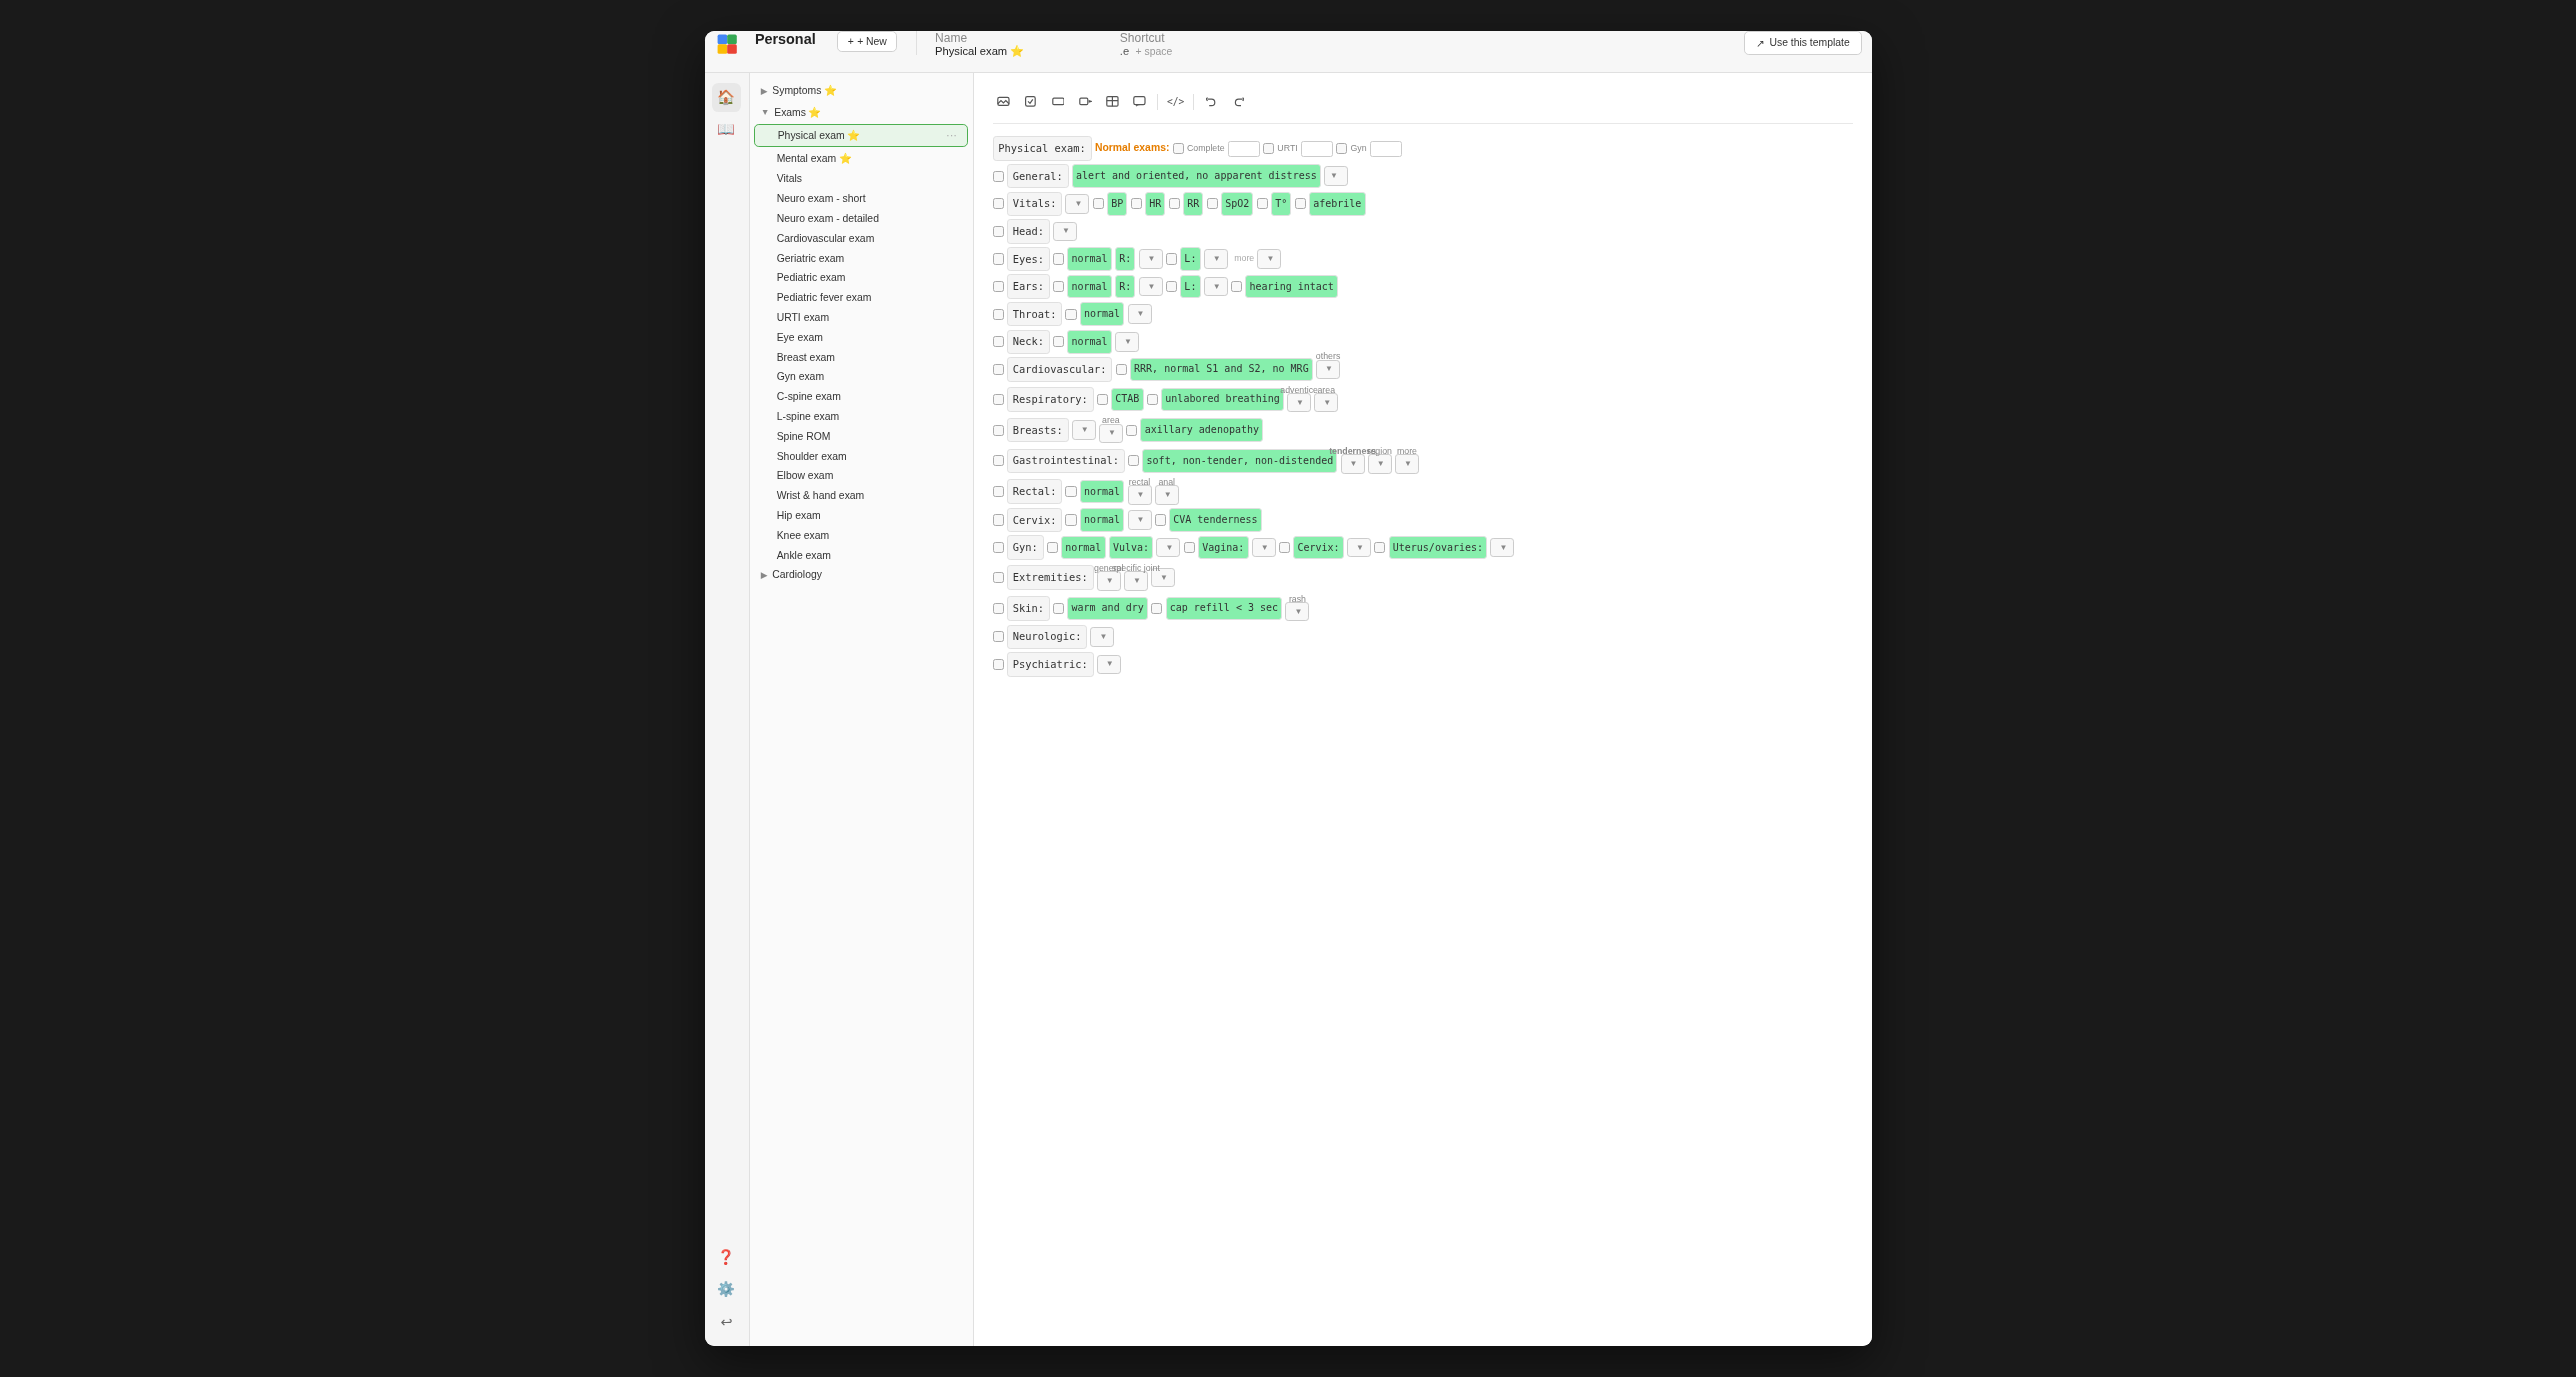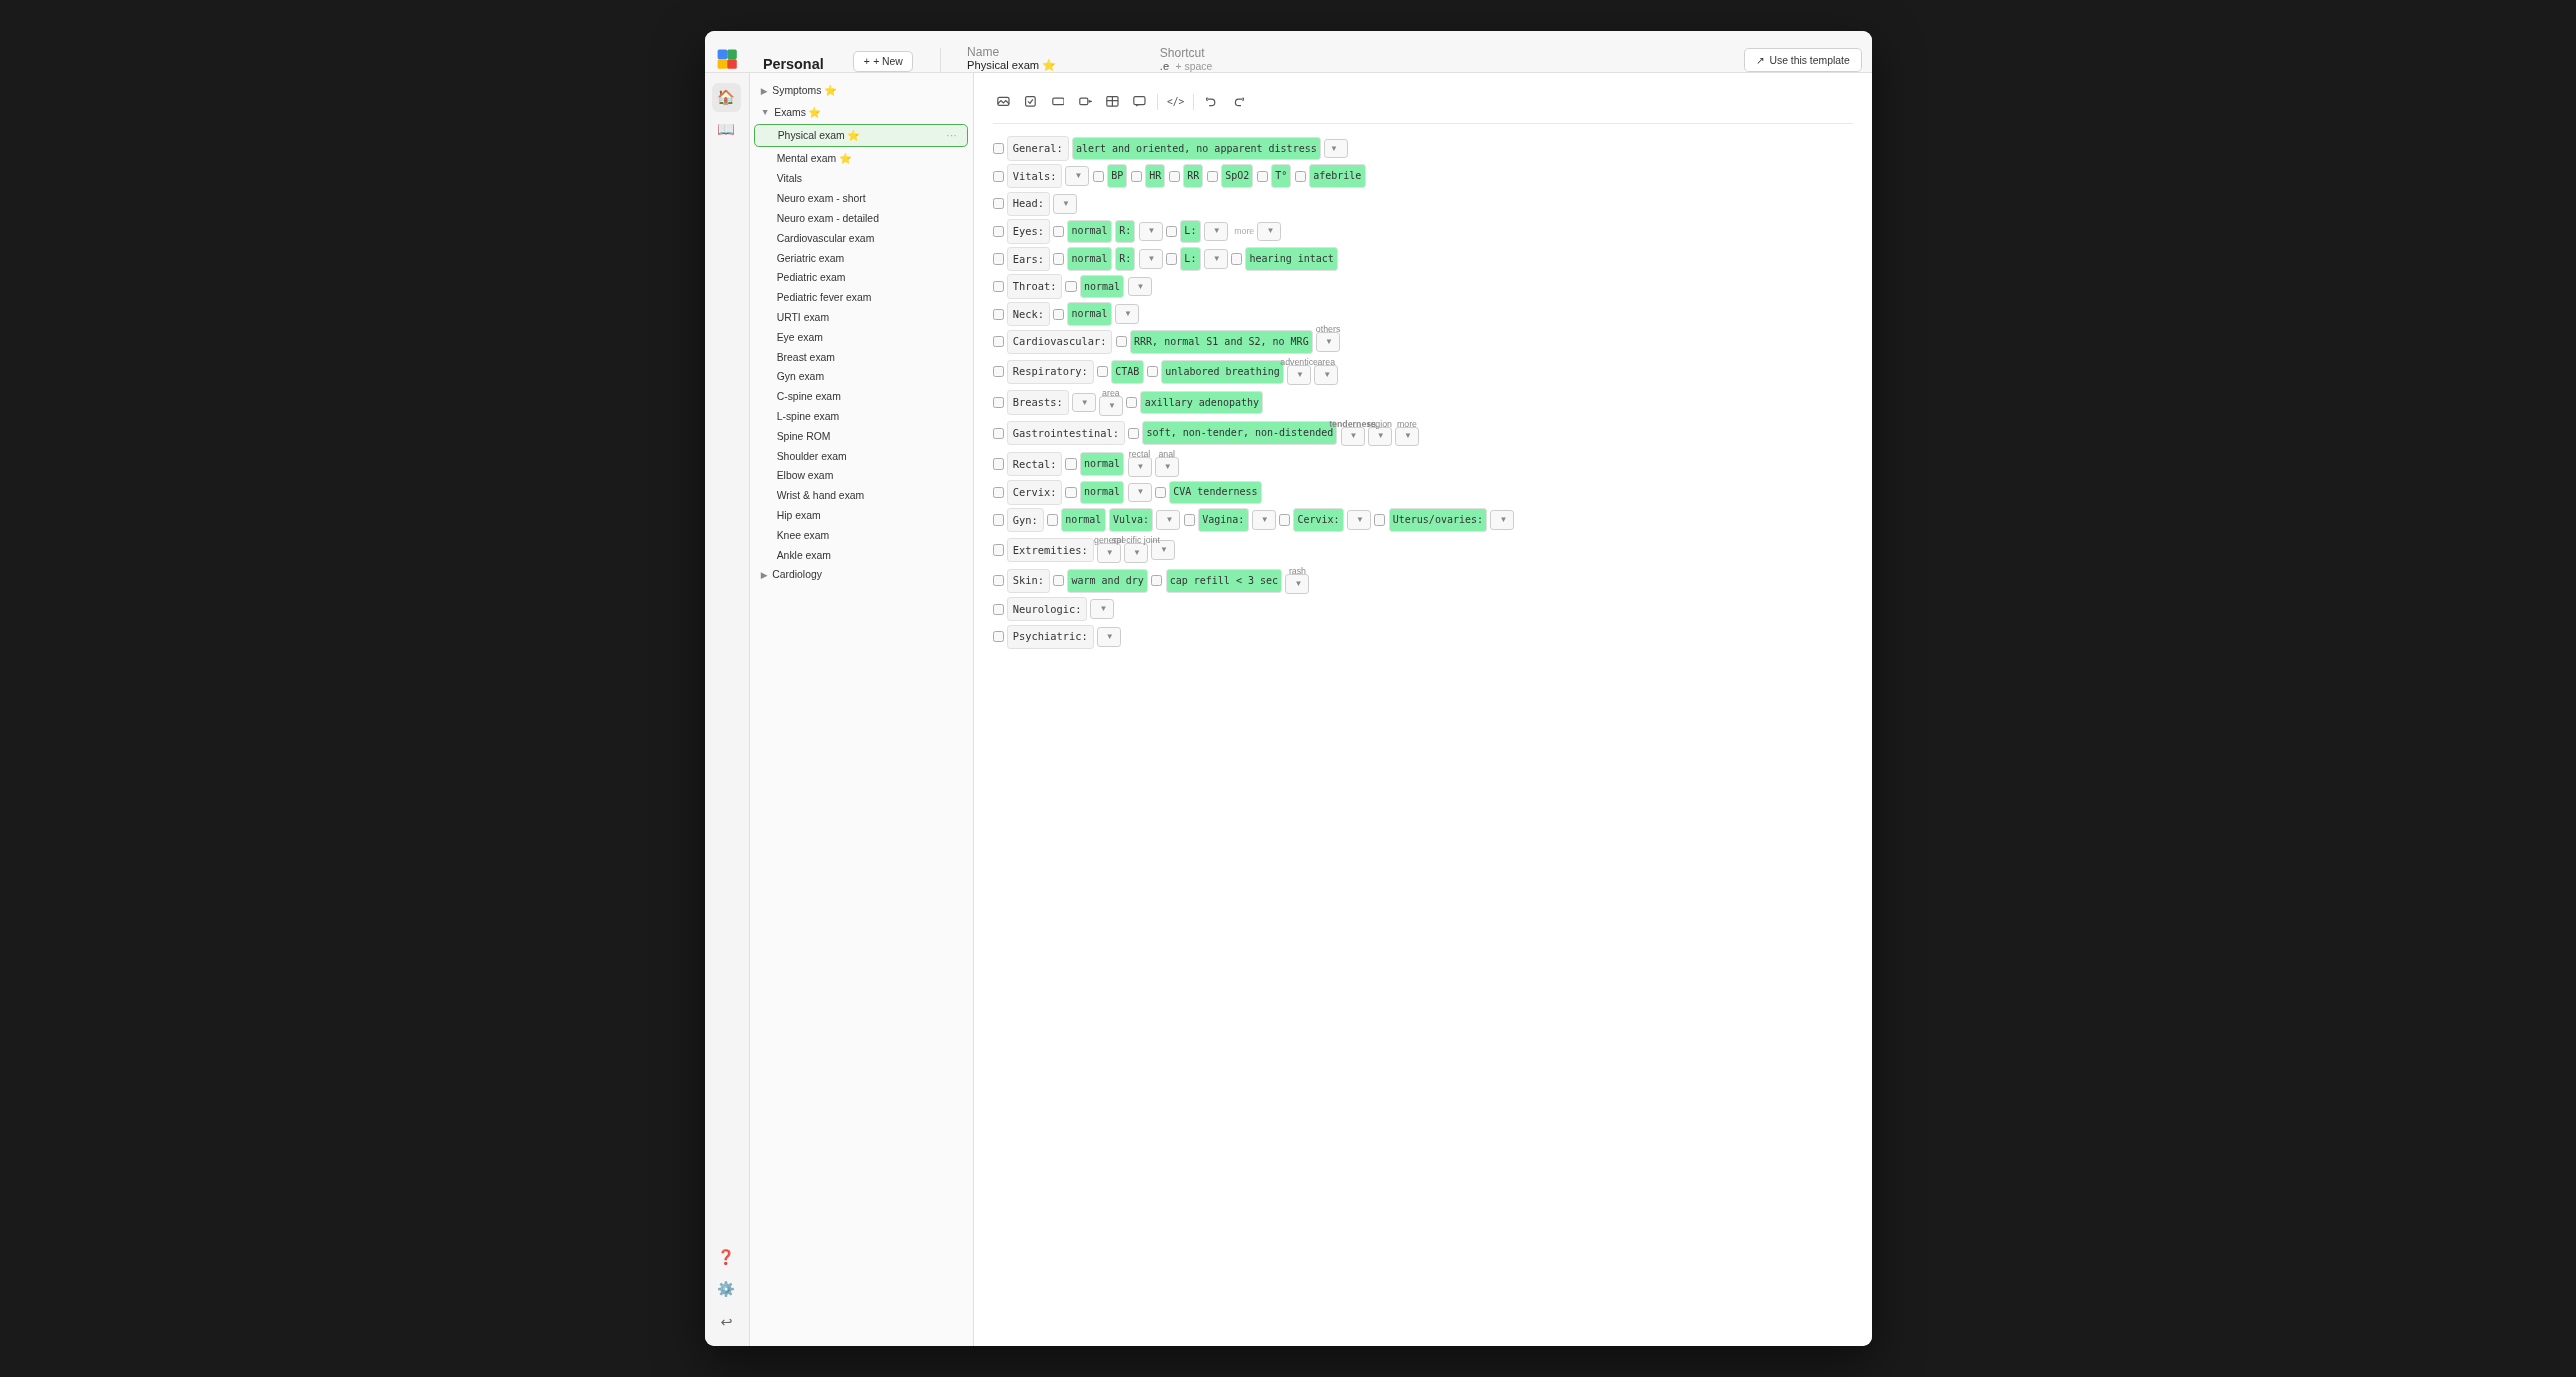--- a/index.html
+++ b/index.html
@@ -46,24 +46,24 @@
       border-radius: 50%;
     }
     .tl-red { background: #ff5f57; }
     .tl-yellow { background: #febc2e; }
     .tl-green { background: #28c840; }
 
     .toolbar {
       background: #f7f7f7;
       border-bottom: 0.8px solid #e0e0e0;
       display: flex;
-      align-items: flex-end;
+      align-items: flex-start;
       padding: 0 9.6px;
       height: 42px;
-      gap: 20px;
+      gap: 12px;
     }
     .toolbar-logo {
       width: 25.6px;
       height: 25.6px;
       display: flex;
       align-items: center;
       justify-content: center;
       margin-right: 3.2px;
     }
     .toolbar-brand {
@@ -493,20 +493,33 @@
         <button class="editor-toolbar-btn">
           <svg width="11.2" height="11.2" viewBox="0 0 14 14" fill="none" stroke="#555" stroke-width="1.5">
             <path d="M12 4H7a4 4 0 000 8h3"></path>
             <path d="M12 2l2 2-2 2"></path>
           </svg>
         </button>
       </div>
 
       <div class="template-content">
 
+        <div class="template-row">
+          <span class="field-label">Physical exam:</span>
+          <span class="normal-exams-label">Normal exams:</span>
+          <span class="field-checkbox"></span>
+          <span class="small-label">Complete</span>
+          <span class="input-box" style="width:32px;"></span>
+          <span class="field-checkbox"></span>
+          <span class="small-label">URTI</span>
+          <span class="input-box" style="width:32px;"></span>
+          <span class="field-checkbox"></span>
+          <span class="small-label">Gyn</span>
+          <span class="input-box" style="width:32px;"></span>
+        </div>
 
         <div class="template-row">
           <span class="field-checkbox"></span>
           <span class="field-label">General:</span>
           <span class="field-text">alert and oriented, no apparent distress</span>
           <span class="field-dropdown">
             <span class="dd-arrow">▼</span>
           </span>
         </div>
 

